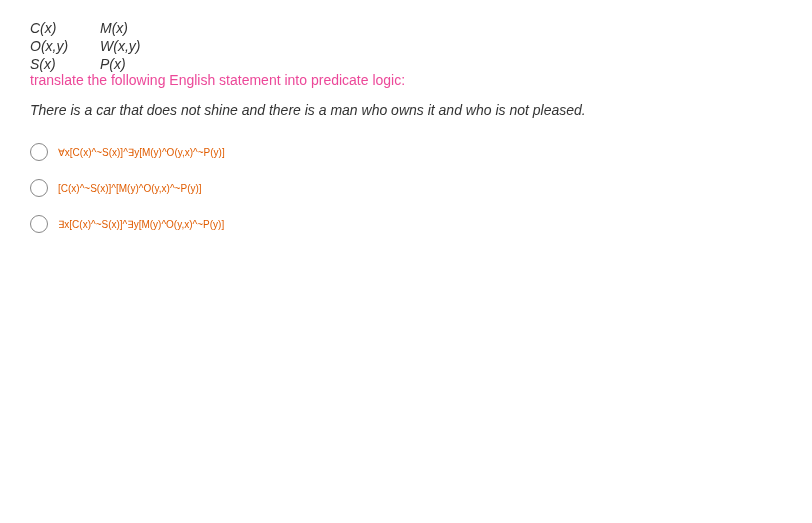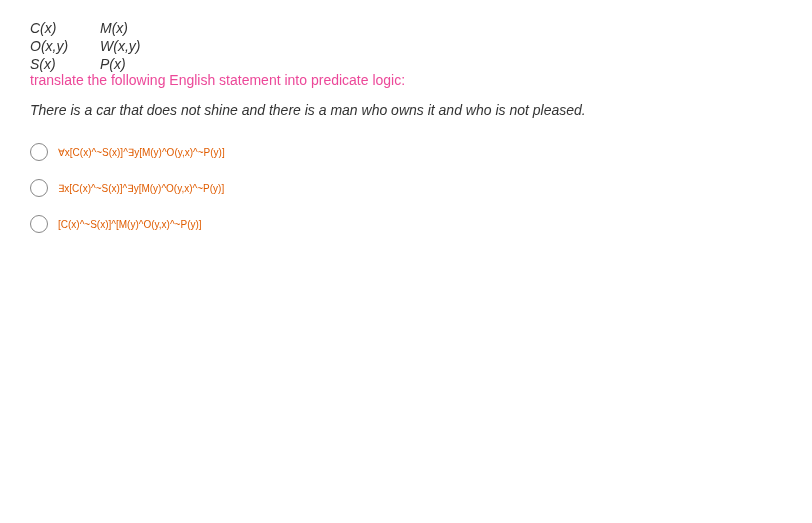--- a/index.html
+++ b/index.html
@@ -99,19 +99,19 @@
 
 <p class="english-statement">There is a car that does not shine and there is a man who owns it and who is not pleased.</p>
 
 <ul class="options-list">
 <li class="option-item">
       <span class="option-radio"></span>
       <span class="option-text">∀x[C(x)^~S(x)]^∃y[M(y)^O(y,x)^~P(y)]</span>
     </li>
     <li class="option-item">
       <span class="option-radio"></span>
-      <span class="option-text">∃x[C(x)^~S(x)]^∃y[M(y)^O(y,x)^~P(y)]</span>
+      <span class="option-text">[C(x)^~S(x)]^[M(y)^O(y,x)^~P(y)]</span>
     </li>
     <li class="option-item">
       <span class="option-radio"></span>
-      <span class="option-text">[C(x)^~S(x)]^[M(y)^O(y,x)^~P(y)]</span>
+      <span class="option-text">∃x[C(x)^~S(x)]^∃y[M(y)^O(y,x)^~P(y)]</span>
     </li>
   </ul>
 
 </body></html>

